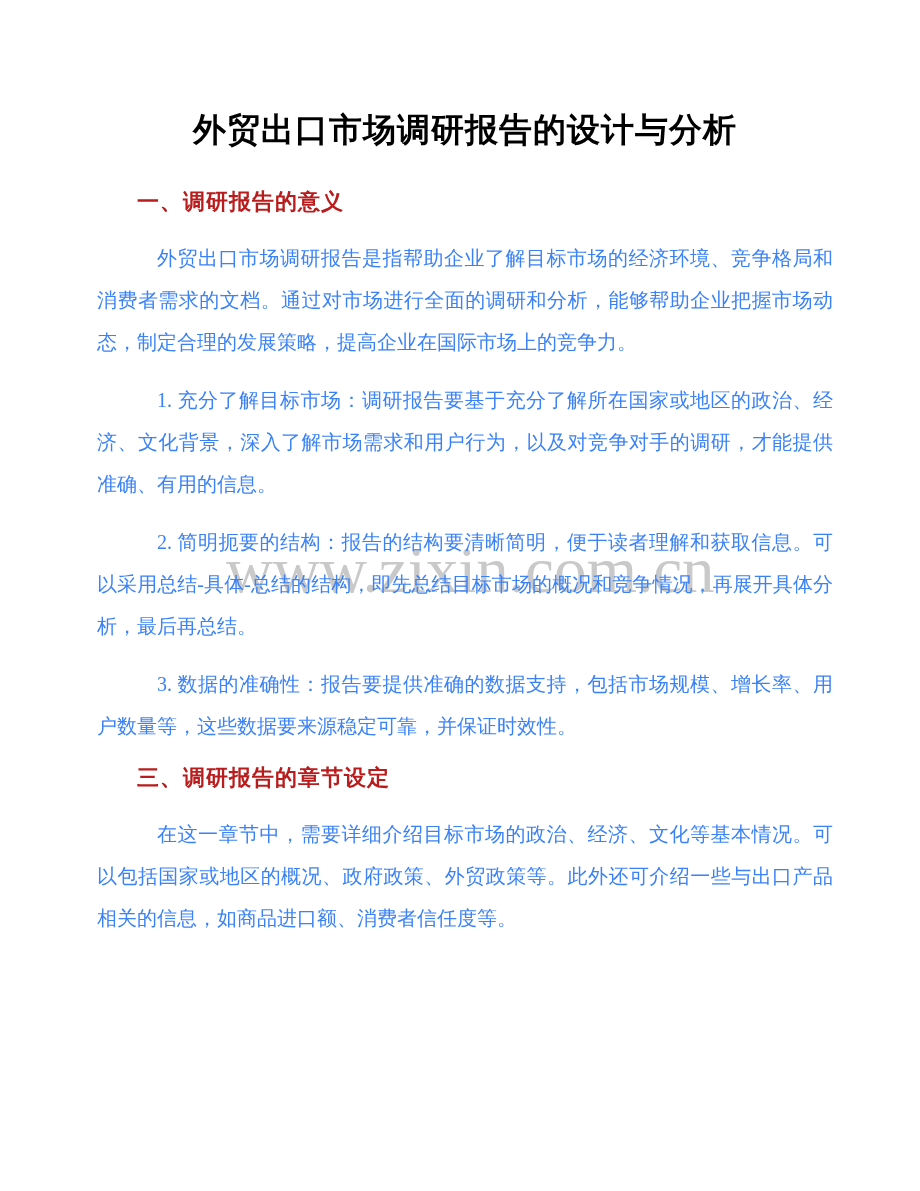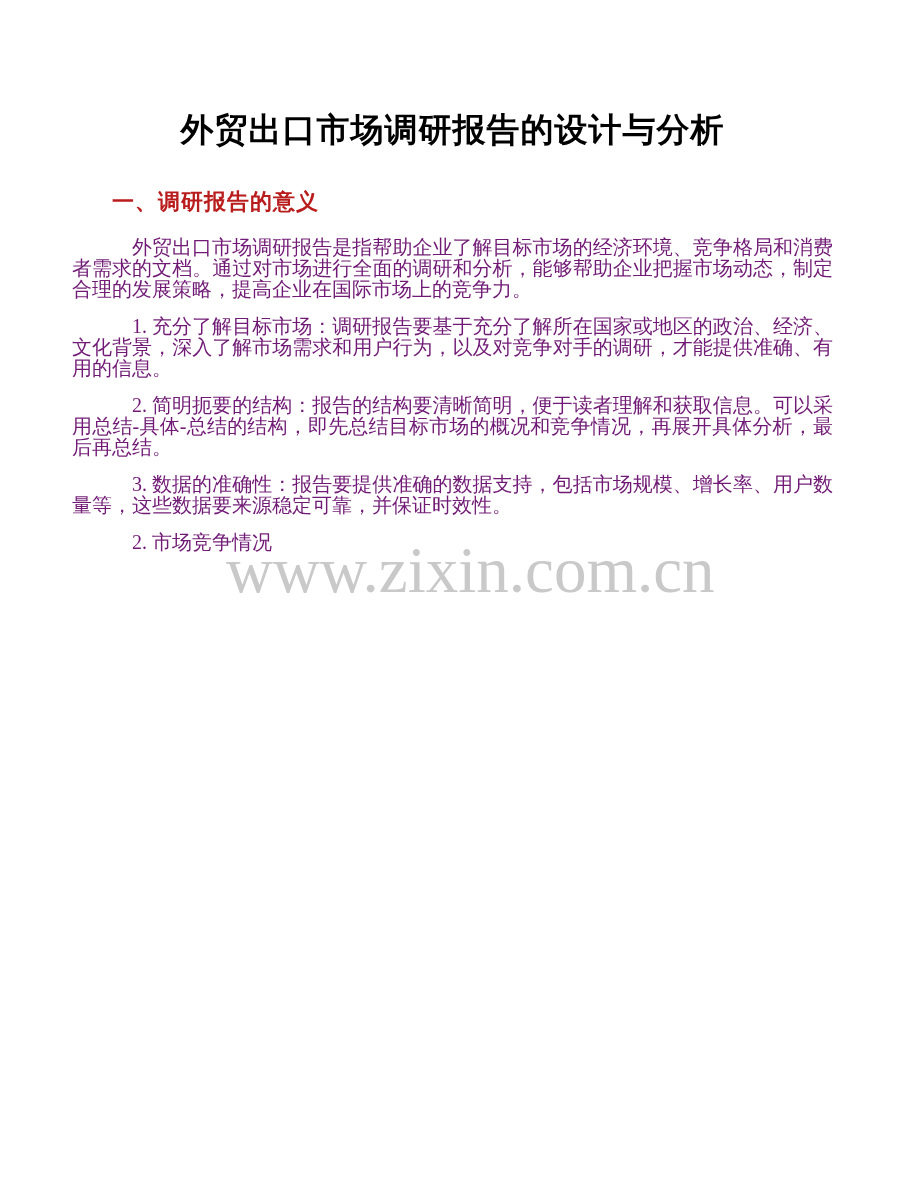--- a/index.html
+++ b/index.html
@@ -23,21 +23,21 @@
     font-size: 65px;
     line-height: 1;
     color: #c9c9c9;
     white-space: nowrap;
     user-select: none;
   }
 
   .content {
     position: relative;
     z-index: 1;
-    padding: 107px 87px 0 72px;
+    padding: 107px 87px 0 97px;
   }
 
   .doc-title {
     font-family: "Liberation Sans", "DejaVu Sans", sans-serif;
     font-weight: 700;
     font-size: 33px;
     line-height: 45px;
     letter-spacing: 1px;
     text-align: center;
     color: #000000;
@@ -51,22 +51,22 @@
     line-height: 30px;
     color: #b91c1c;
     margin: 0 0 20px 0;
     padding-left: 40px;
     letter-spacing: 1px;
   }
 
   .para {
     font-family: "Liberation Serif", "DejaVu Serif", serif;
     font-size: 20px;
-    line-height: 21px;
-    color: #701a75;
+    line-height: 42px;
+    color: #3b82f6;
     margin: 0 0 16px 0;
     text-indent: 60px;
     text-align: justify;
     line-break: anywhere;
   }
 </style>
 </head>
 <body>
 
 <div class="page">
@@ -82,17 +82,18 @@
       <p class="para">外贸出口市场调研报告是指帮助企业了解目标市场的经济环境、竞争格局和消费者需求的文档。通过对市场进行全面的调研和分析，能够帮助企业把握市场动态，制定合理的发展策略，提高企业在国际市场上的竞争力。</p>
     </div>
 
     <div>
       <p class="para">1. 充分了解目标市场：调研报告要基于充分了解所在国家或地区的政治、经济、文化背景，深入了解市场需求和用户行为，以及对竞争对手的调研，才能提供准确、有用的信息。</p>
       <p class="para">2. 简明扼要的结构：报告的结构要清晰简明，便于读者理解和获取信息。可以采用总结-具体-总结的结构，即先总结目标市场的概况和竞争情况，再展开具体分析，最后再总结。</p>
       <p class="para">3. 数据的准确性：报告要提供准确的数据支持，包括市场规模、增长率、用户数量等，这些数据要来源稳定可靠，并保证时效性。</p>
     </div>
 
     <div>
-      <p class="para">2. 市场竞争情况</p>
+      <h2 class="sec-heading">三、调研报告的章节设定</h2>
+      <p class="para">在这一章节中，需要详细介绍目标市场的政治、经济、文化等基本情况。可以包括国家或地区的概况、政府政策、外贸政策等。此外还可介绍一些与出口产品相关的信息，如商品进口额、消费者信任度等。</p>
     </div>
 
   </div>
 </div>
 
 </body></html>

